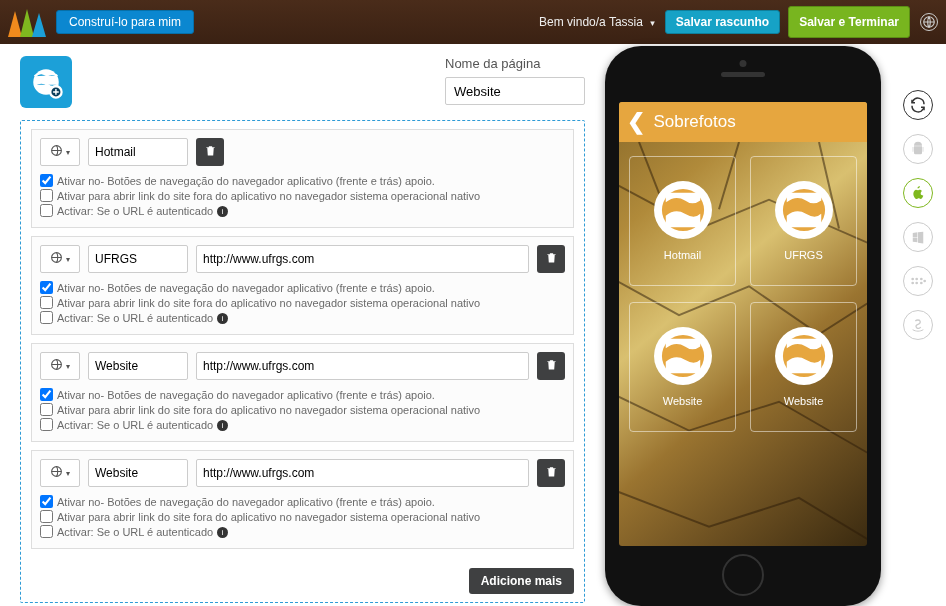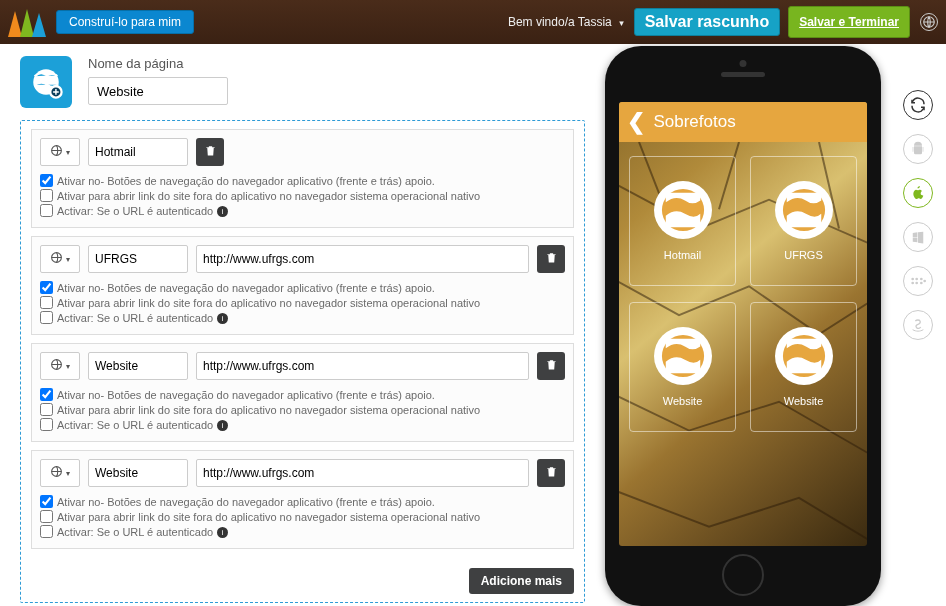--- a/index.html
+++ b/index.html
@@ -38,36 +38,35 @@
   }
   .topbar .spacer { flex:1; }
   .topbar .welcome { margin-right:10px; color:#eee; }
   .topbar .welcome .caret { margin-left:4px; font-size:9px; }
   .topbar .save-draft {
     background:#16a2c6;
     border:1px solid #0e7f9b;
     color:#fff;
     padding:4px 10px;
     border-radius:3px;
-    font-size:16px;
+    font-size:12px;
     margin-right:8px;
     cursor:pointer;
     font-weight:bold;
   }
   .topbar .save-finish {
     background:#78b51f;
     border:1px solid #5b8e14;
     color:#fff;
     padding:8px 10px;
     border-radius:3px;
     font-size:12px;
     margin-right:10px;
     cursor:pointer;
     font-weight:bold;
-    text-decoration:underline;
   }
   .topbar .lang-globe {
     width:18px; height:18px;
     border:1.5px solid #ccc;
     border-radius:50%;
     display:flex; align-items:center; justify-content:center;
     color:#ccc; font-size:11px;
     cursor:pointer;
   }
   
@@ -86,20 +85,21 @@
     display:flex;
     justify-content:flex-start;
     padding-top:2px;
   }
   
   .page-head {
     display:flex;
     align-items:flex-start;
     gap:16px;
     margin-bottom:12px;
+    justify-content:space-between;
   }
   .page-head .icon-tile {
     width:52px; height:52px;
     background:#1ca0d8;
     border-radius:6px;
     display:flex; align-items:center; justify-content:center;
     color:#fff;
   }
   .page-head .fields label {
     display:block;

